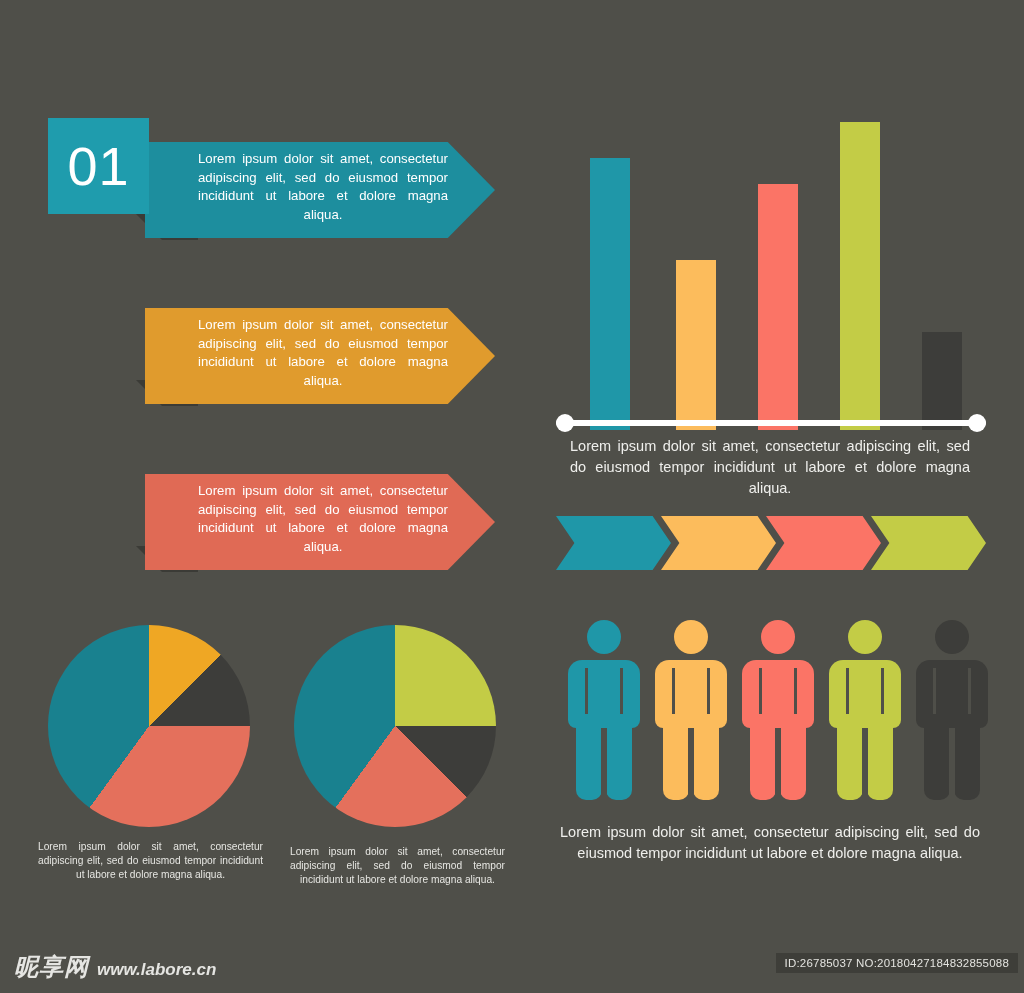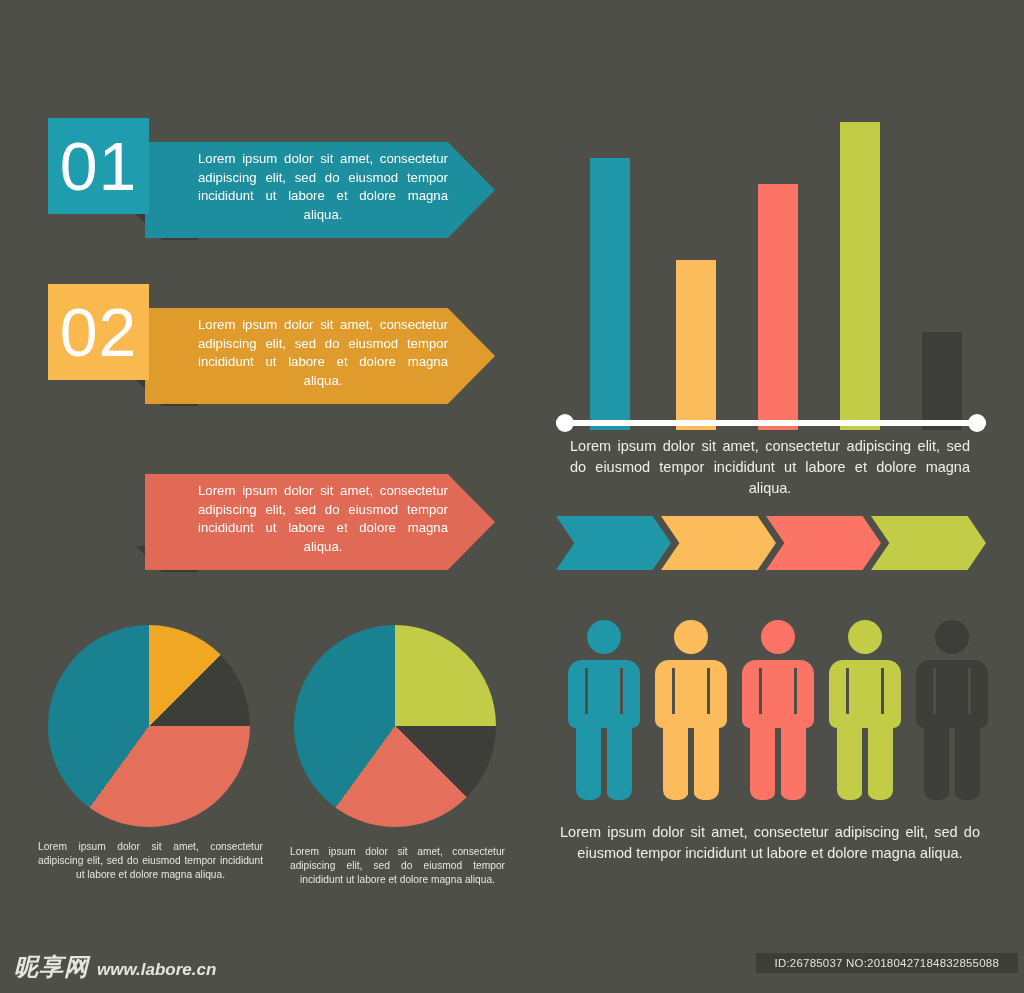--- a/index.html
+++ b/index.html
@@ -50,21 +50,21 @@
   }
   .banner-num {
     position: absolute;
     left: 0;
     top: 0;
     width: 101px;
     height: 96px;
     display: flex;
     align-items: center;
     justify-content: center;
-    font-size: 68px;
+    font-size: 54px;
     font-weight: 300;
     letter-spacing: 1px;
     color: #ffffff;
   }
   .banner-text {
     position: absolute;
     left: 150px;
     top: 32px;
     width: 250px;
     font-size: 13.2px;
@@ -222,44 +222,41 @@
     font-style: italic;
     color: #f2f2ef;
   }
   .id-badge {
     position: absolute;
     right: 6px;
     bottom: 20px;
     background: #3e3e39;
     color: #e3e3df;
     font-size: 11.5px;
-    padding: 4px 19px;
+    padding: 4px 9px;
     letter-spacing: .2px;
   }
 </style>
 </head>
 <body>
 
 <div class="canvas">
 
   <div class="banner" style="top:118px;">
     <div class="banner-shadow"></div>
     <div class="banner-arrow" style="background:#1d8e9e;"></div>
     <div class="banner-num" style="background:#1f9cad;">
       <span>01</span>
     </div>
     <div class="banner-text">Lorem ipsum dolor sit amet, consectetur adipiscing elit, sed do eiusmod tempor incididunt ut labore et dolore magna aliqua.</div>
   </div>
 
   <div class="banner" style="top:284px;">
     <div class="banner-shadow"></div>
     <div class="banner-arrow" style="background:#e09b2d;"></div>
-    <div class="banner-num" style="background:#f9b94e;">
-      <span>02</span>
-    </div>
     <div class="banner-text">Lorem ipsum dolor sit amet, consectetur adipiscing elit, sed do eiusmod tempor incididunt ut labore et dolore magna aliqua.</div>
   </div>
 
   <div class="banner" style="top:450px;">
     <div class="banner-shadow"></div>
     <div class="banner-arrow" style="background:#e06a55;"></div>
     <div class="banner-text">Lorem ipsum dolor sit amet, consectetur adipiscing elit, sed do eiusmod tempor incididunt ut labore et dolore magna aliqua.</div>
   </div>
 
   <div style="position:absolute;left:556px;top:100px;width:430px;height:340px;">

